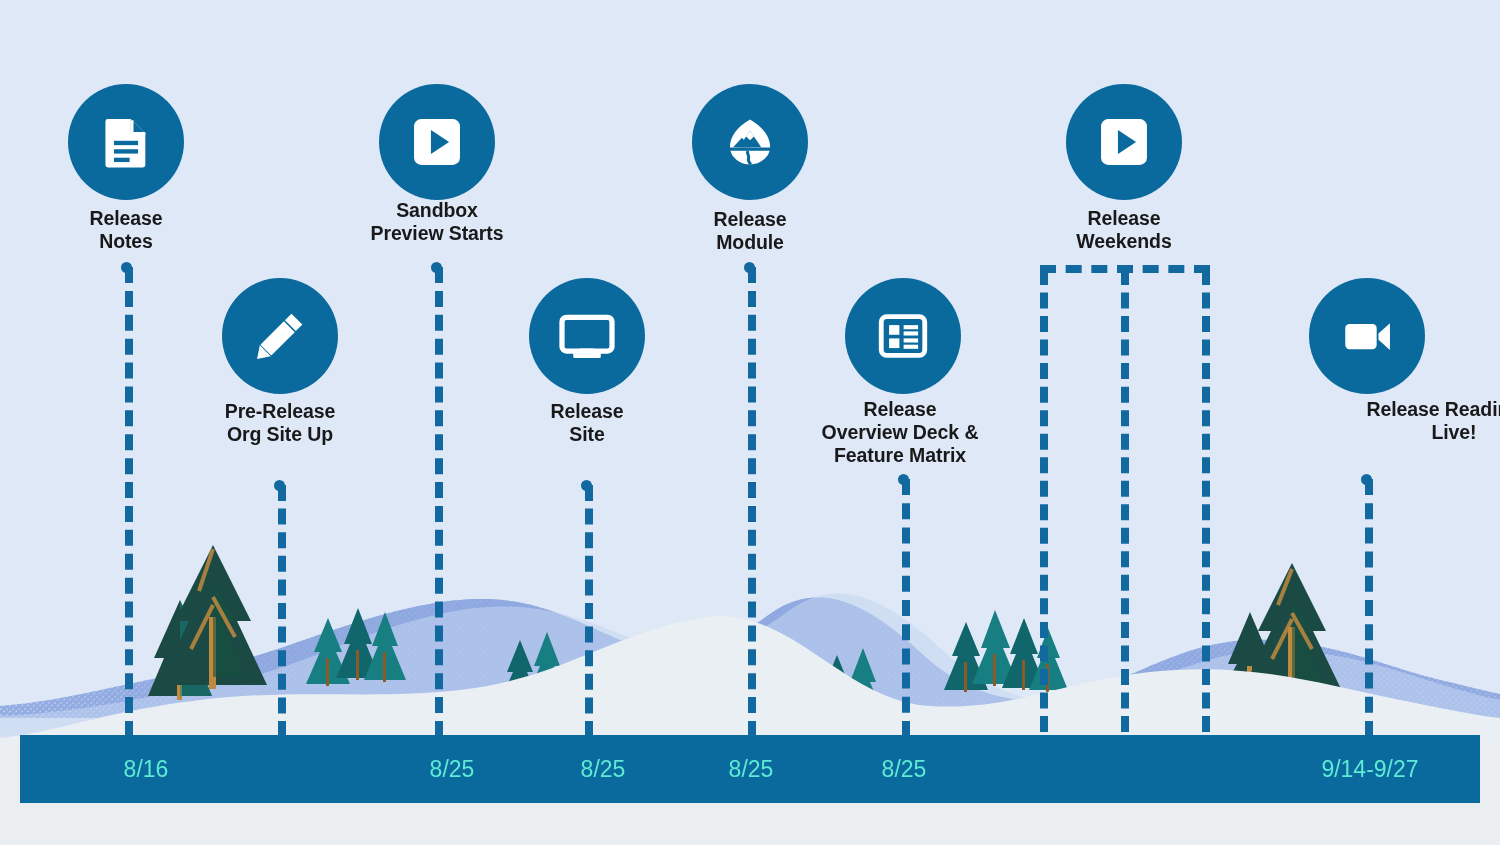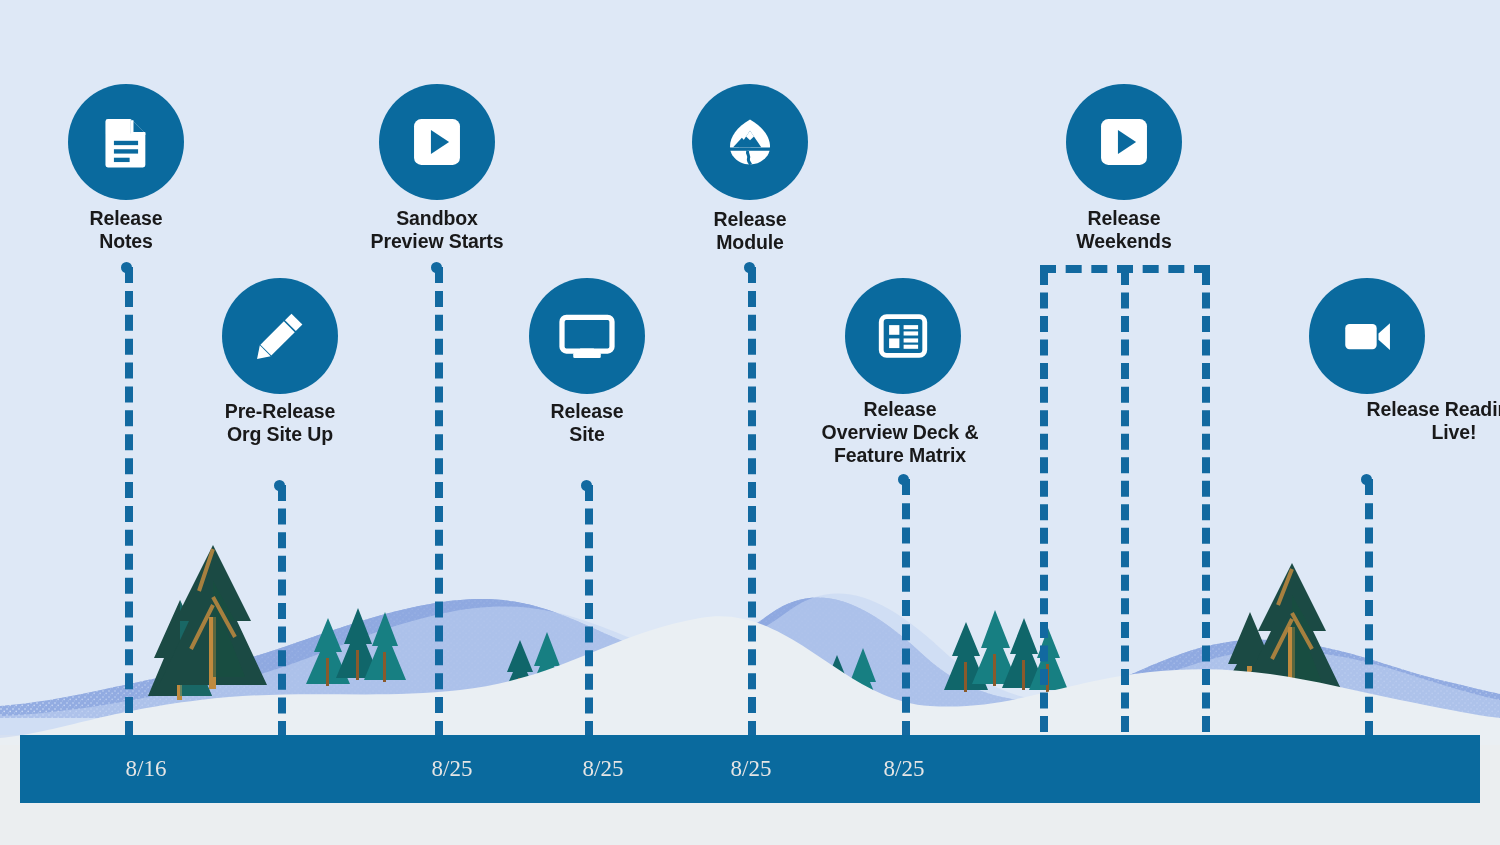--- a/index.html
+++ b/index.html
@@ -54,22 +54,22 @@
     border-top:8px dashed #1269a0;
   }
   
   .datebar{
     position:absolute;left:20px;top:735px;width:1460px;height:68px;
     background:#0a6a9e;
   }
   .datebar .cell{
     position:absolute;top:0;height:68px;
     display:flex;align-items:center;justify-content:center;
-    color:#e5e5e5;font-size:23px;font-weight:normal;
-    font-family:Liberation Serif, serif;
+    color:#5eead4;font-size:23px;font-weight:normal;
+    font-family:Liberation Sans, sans-serif;
     white-space:nowrap;
   }
 </style>
 </head>
 <body>
 
 <div id="stage">
 
   <div class="sky"></div>
 
@@ -305,21 +305,21 @@
 Org Site Up</div>
   </div>
 
   <div class="node" style="left:0px;top:0px;">
     <div class="circle" style="left:379px;top:84px;width:116px;height:116px;">
       <svg width="58" height="58" viewBox="0 0 48 48">
         <rect x="5" y="5" width="38" height="38" rx="6" ry="6" fill="#ffffff"></rect>
         <path d="M19,14 L34,24 L19,34 Z" fill="#0a6a9e"></path>
       </svg>
     </div>
-    <div class="label" style="left:327px;top:207px;width:220px;">Sandbox
+    <div class="label" style="left:327px;top:199px;width:220px;">Sandbox
 Preview Starts</div>
   </div>
 
   <div class="node" style="left:0px;top:0px;">
     <div class="circle" style="left:529px;top:278px;width:116px;height:116px;">
       <svg width="60" height="60" viewBox="0 0 48 48">
         <rect x="4" y="9" width="40" height="27" rx="3.5" ry="3.5" fill="none" stroke="#ffffff" stroke-width="4.2"></rect>
         <rect x="18.5" y="34" width="11" height="6" fill="#ffffff"></rect>
         <rect x="13" y="37.5" width="22" height="4" rx="1" fill="#ffffff"></rect>
       </svg>
@@ -386,15 +386,16 @@
     <div class="label" style="left:1339px;top:398px;width:230px;">Release Readiness
 Live!</div>
   </div>
 
   <div class="datebar">
     <div class="cell" style="left:41px;width:170px;">8/16</div>
     <div class="cell" style="left:347px;width:170px;">8/25</div>
     <div class="cell" style="left:498px;width:170px;">8/25</div>
     <div class="cell" style="left:646px;width:170px;">8/25</div>
     <div class="cell" style="left:799px;width:170px;">8/25</div>
+    <div class="cell" style="left:1235px;width:230px;">9/14-9/27</div>
   </div>
 
 </div>
 
 </body></html>

